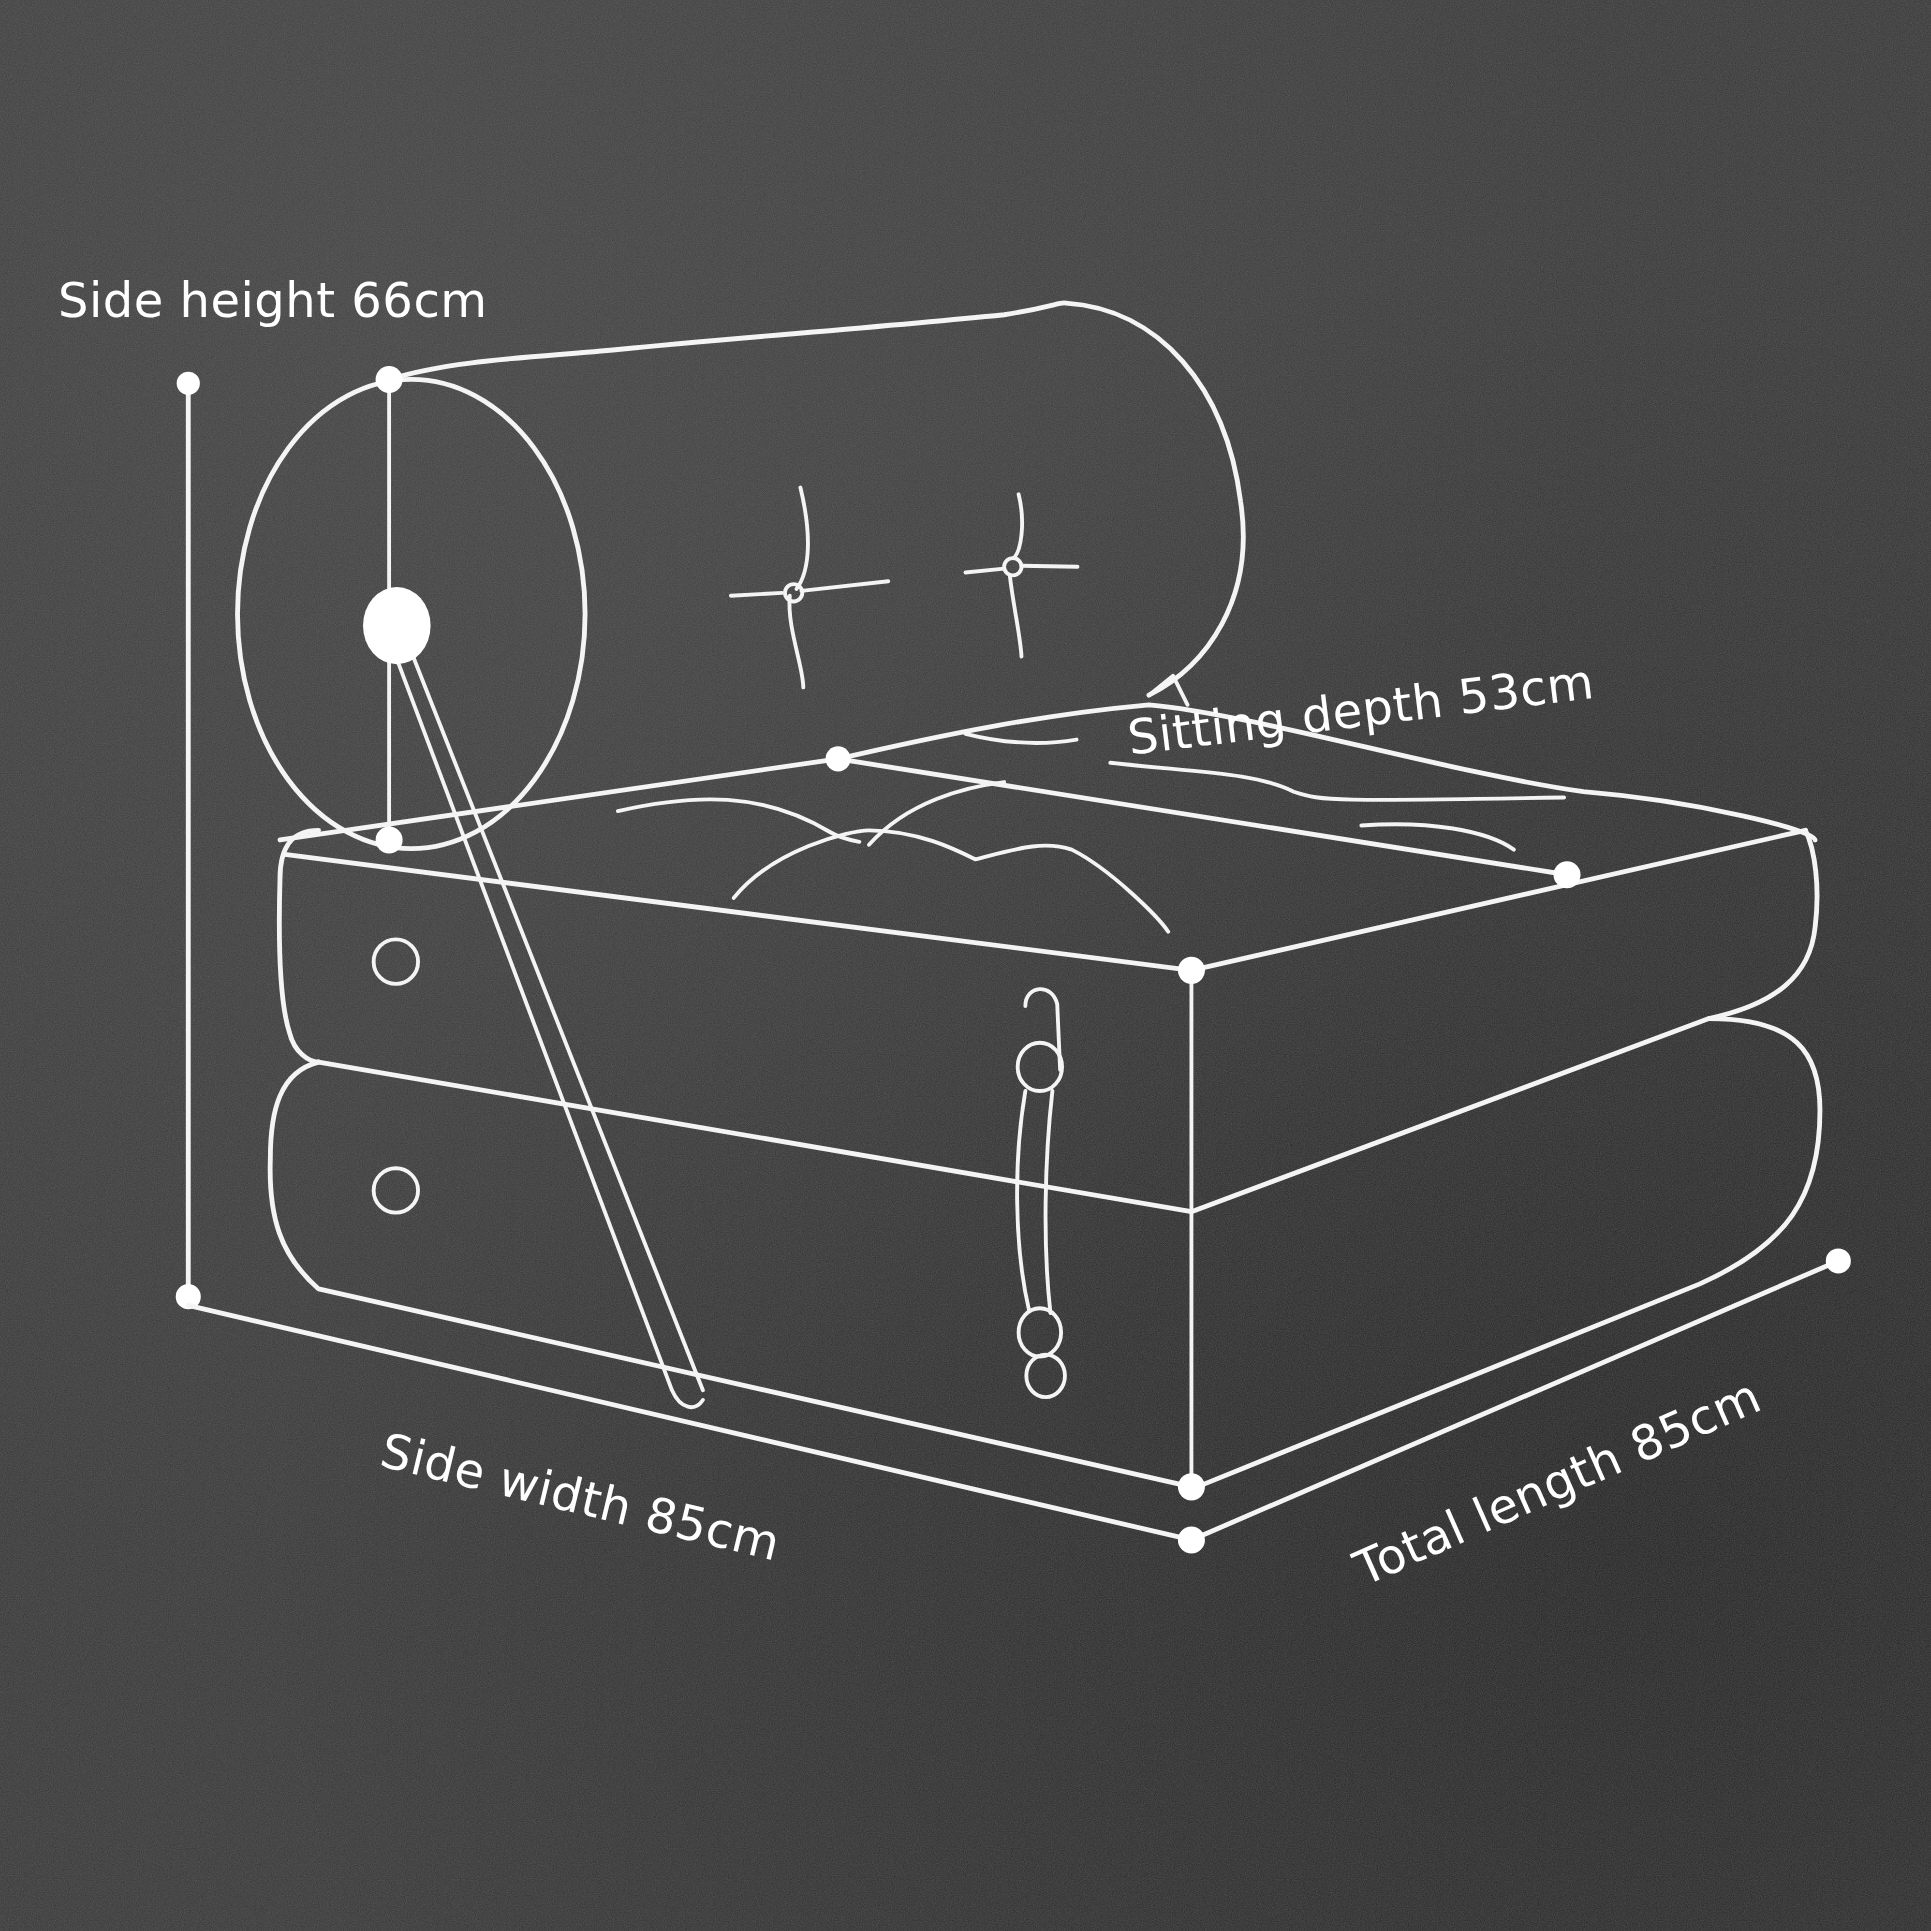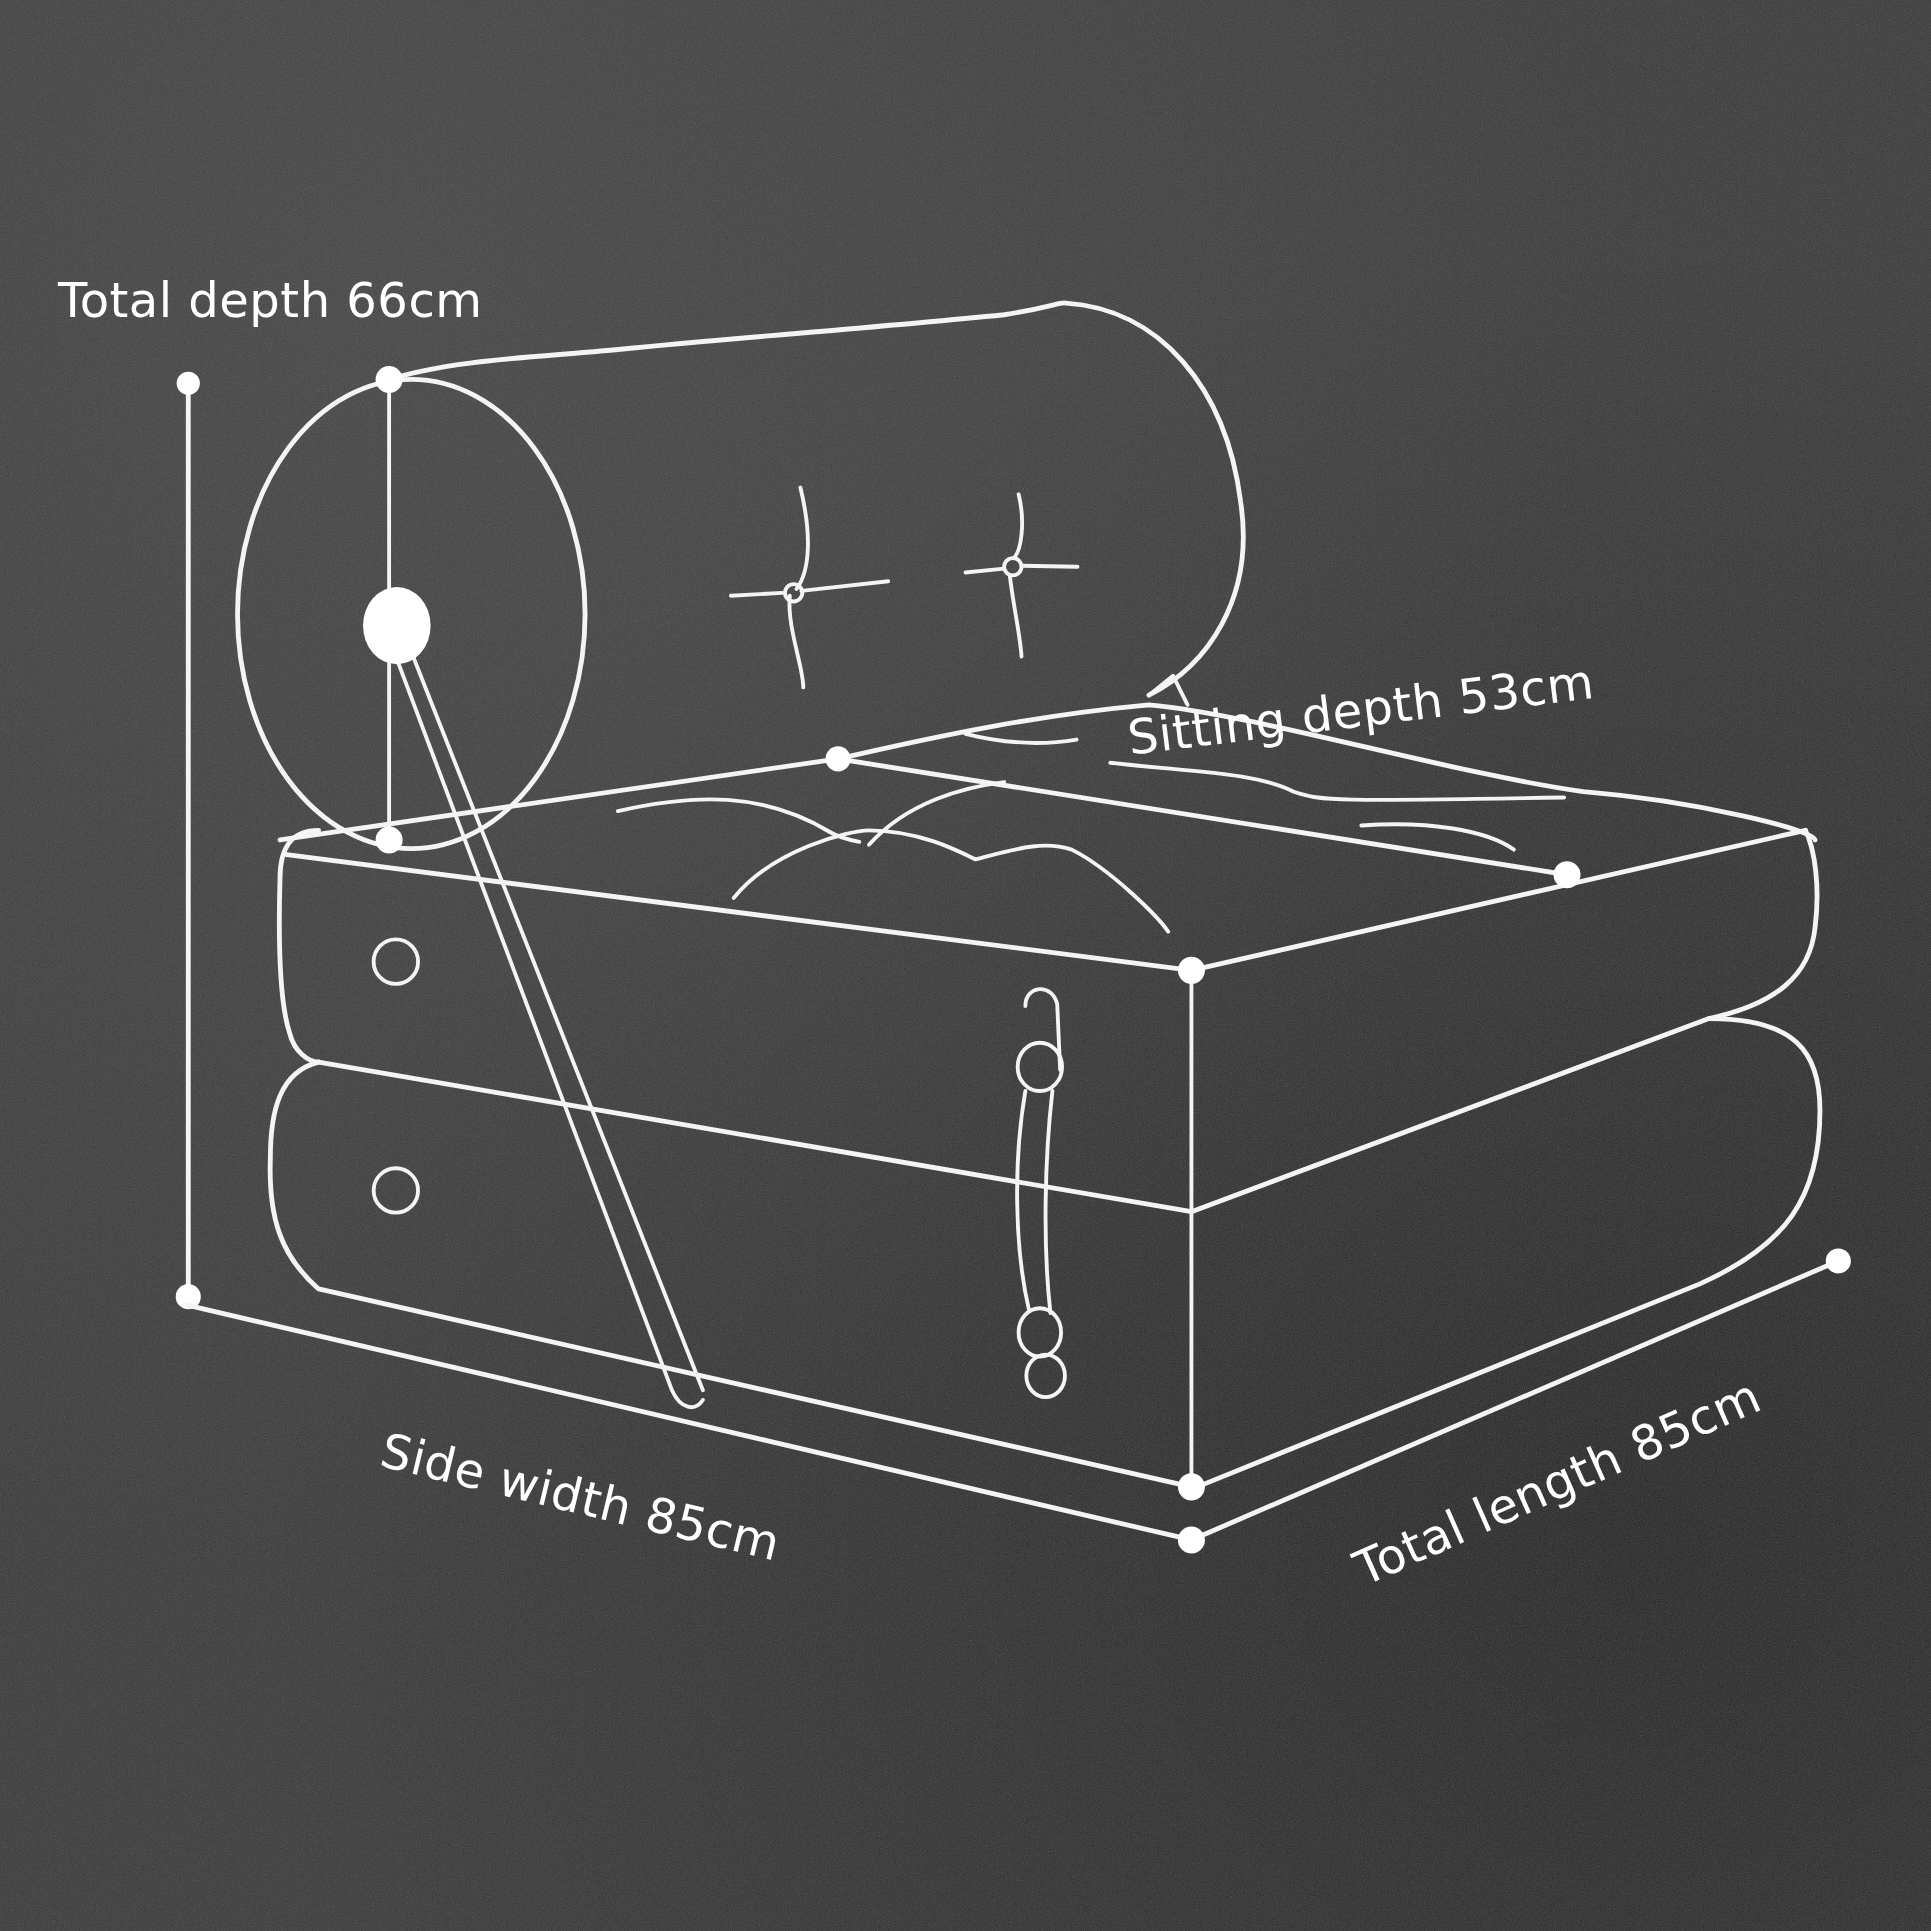--- a/index.html
+++ b/index.html
@@ -136,18 +136,18 @@
 
     <g>
       <line class="stroke" x1="195" y1="1352" x2="1234" y2="1595"></line>
       <line class="stroke" x1="1234" y1="1595" x2="1904" y2="1306"></line>
       <circle class="dot" cx="1234" cy="1540" r="14"></circle>
       <circle class="dot" cx="1234" cy="1595" r="14"></circle>
       <circle class="dot" cx="1904" cy="1306" r="13"></circle>
     </g>
   </svg>
 
-  <div class="label" id="lbl-height">Total depth 66cm</div>
+  <div class="label" id="lbl-height">Side height 66cm</div>
   <div class="label" id="lbl-depth">Sitting depth 53cm</div>
   <div class="label" id="lbl-side">Side width 85cm</div>
   <div class="label" id="lbl-length">Total length 85cm</div>
 </div>
 
 
 </body></html>

